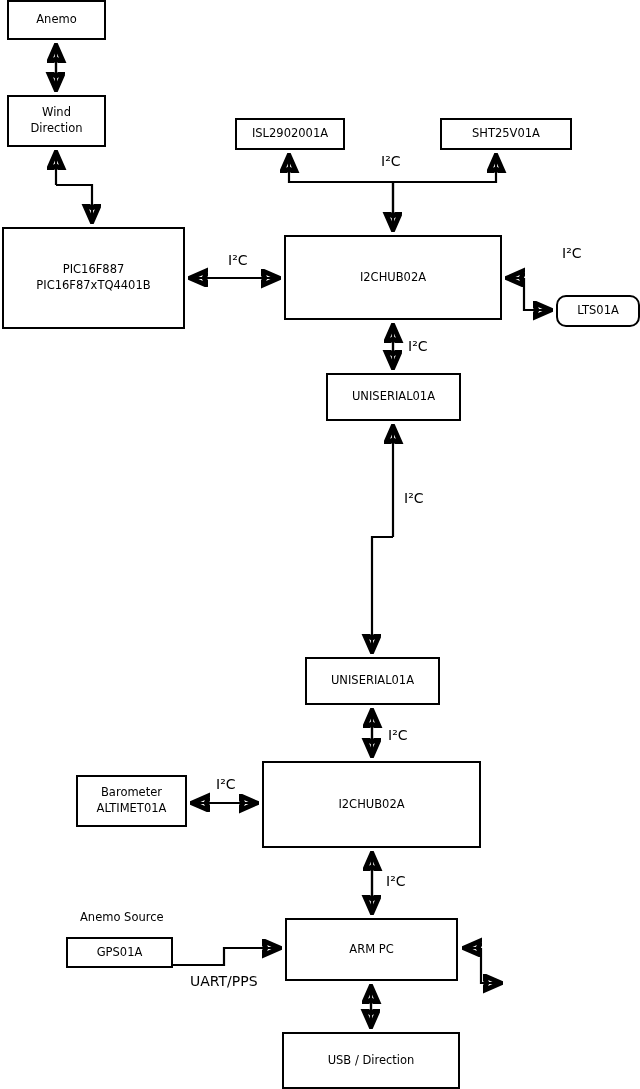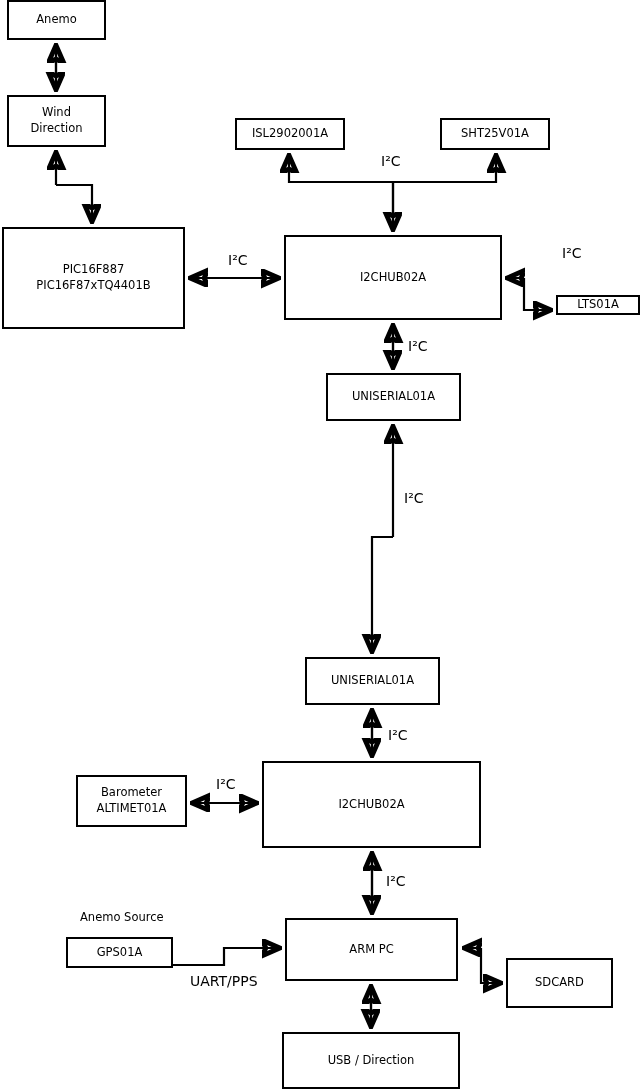--- a/index.html
+++ b/index.html
@@ -148,29 +148,29 @@
 
   <div class="node" style="left:2px; top:227px; width:183px; height:102px;">
     <span>PIC16F887
 PIC16F87xTQ4401B</span>
   </div>
 
   <div class="node" style="left:235px; top:118px; width:110px; height:32px;">
     <span>ISL2902001A</span>
   </div>
 
-  <div class="node" style="left:440px; top:118px; width:110px; height:32px;">
+  <div class="node" style="left:440px; top:118px; width:132px; height:32px;">
     <span>SHT25V01A</span>
   </div>
 
   <div class="node" style="left:284px; top:235px; width:218px; height:85px;">
     <span>I2CHUB02A</span>
   </div>
 
-  <div class="node" style="left:556px; top:295px; width:84px; height:20px;">
+  <div class="node" style="left:556px; top:295px; width:84px; height:32px;border-radius:10px;">
     <span>LTS01A</span>
   </div>
 
   <div class="node" style="left:326px; top:373px; width:135px; height:48px;">
     <span>UNISERIAL01A</span>
   </div>
 
   <div class="node" style="left:305px; top:657px; width:135px; height:48px;">
     <span>UNISERIAL01A</span>
   </div>
@@ -185,23 +185,20 @@
   </div>
 
   <div class="node" style="left:66px; top:937px; width:107px; height:31px;">
     <span>GPS01A</span>
   </div>
 
   <div class="node" style="left:285px; top:918px; width:173px; height:63px;">
     <span>ARM PC</span>
   </div>
 
-  <div class="node" style="left:506px; top:958px; width:107px; height:50px;">
-    <span>SDCARD</span>
-  </div>
 
   <div class="node" style="left:282px; top:1032px; width:178px; height:57px;">
     <span>USB / Direction</span>
   </div>
 
   <div class="edge-label" style="left:381px; top:153px;">I²C</div>
 
   <div class="edge-label" style="left:228px; top:252px;">I²C</div>
 
   <div class="edge-label" style="left:562px; top:245px;">I²C</div>

